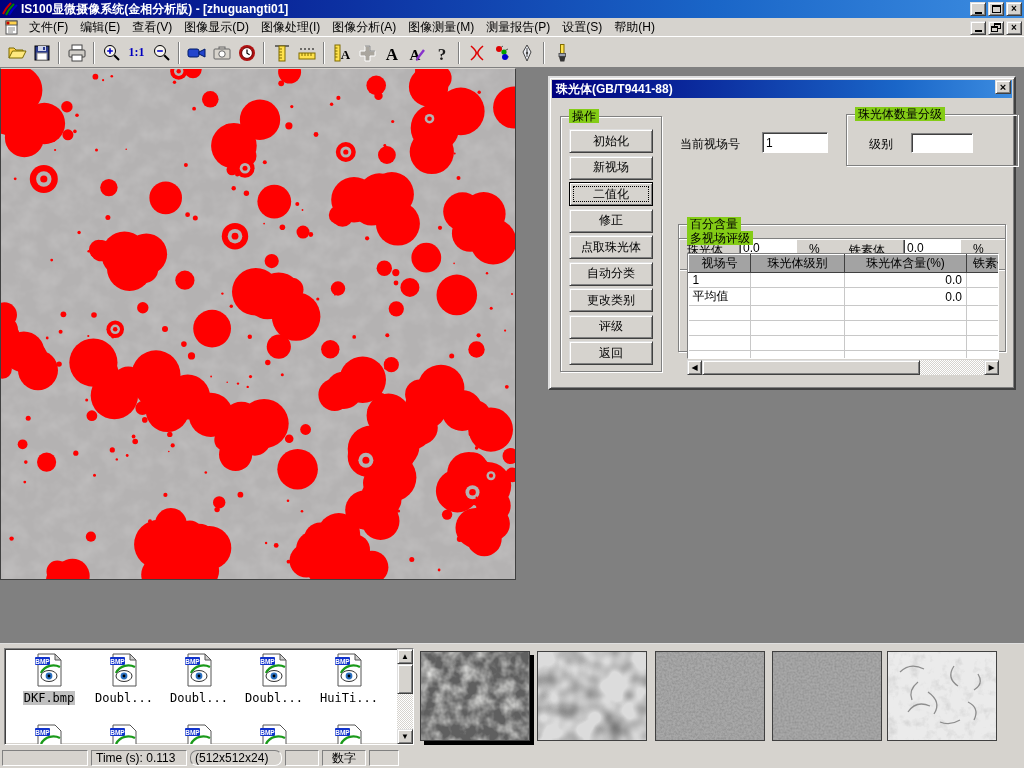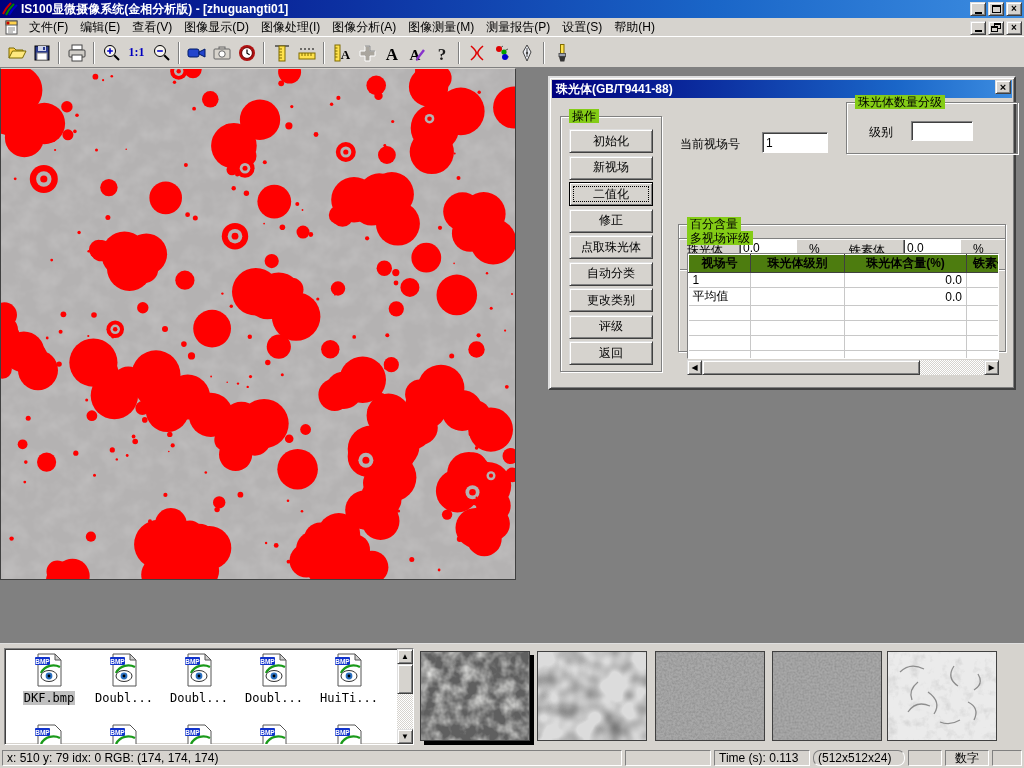--- a/index.html
+++ b/index.html
@@ -61,22 +61,22 @@
   .ops-buttons { position:absolute; inset:12px 8px 8px 8px; display:flex; flex-direction:column; align-items:center; }
   .ops-buttons .btn { width:84px; height:24px; margin-bottom:2.5px; flex:none; }
   .field { background:#fff; border:1px solid; border-color:#808080 #fff #fff #808080;
            box-shadow: inset 1px 1px 0 #404040; font:12px "Liberation Sans",sans-serif; padding:1px 3px; }
   .dlabel { position:absolute; white-space:nowrap; }
 
   
   .grid-wrap { position:absolute; left:8px; top:14px; width:312px; height:106px; overflow:hidden;
                border:1px solid; border-color:#808080 #fff #fff #808080; background:#fff; }
   table.grid { border-collapse:collapse; table-layout:fixed; width:340px; }
-  table.grid th { background:#4d7c0f; border:1px solid; border-color:#fff #404040 #404040 #fff;
-                  font-weight:bold; height:18px; padding:0 6px; overflow:hidden; white-space:nowrap; }
+  table.grid th { background:#a3a3a3; border:1px solid; border-color:#fff #404040 #404040 #fff;
+                  font-weight:normal; height:18px; padding:0 6px; overflow:hidden; white-space:nowrap; }
   table.grid td { border-right:1px solid #c8c8c8; border-bottom:1px solid #c8c8c8; height:15px;
                   padding:0 4px; overflow:hidden; white-space:nowrap; }
   td.num { text-align:right; padding-right:14px; }
 
   
   .hscroll { position:absolute; display:flex; height:15px; background:#d6d3ce;
              background-image:repeating-conic-gradient(#fff 0 25%, #d6d3ce 0 50%); background-size:2px 2px; }
   .sb-btn { width:15px; height:15px; font-size:8px; line-height:1; display:flex; align-items:center; justify-content:center; flex:none; }
   .sb-thumb { height:15px; flex:none; }
   .vscroll { position:absolute; width:16px; display:flex; flex-direction:column; background:#d6d3ce;
@@ -813,21 +813,21 @@
           </div>
         <div class="btn">
             <span>返回</span>
           </div>
       </div>
     </div>
 
     <span class="dlabel" style="left:130px; top:58px;">当前视场号</span>
     <input class="field" style="position: absolute; left: 212px; top: 54px; width: 66px; height: 21px;" value="1">
 
-    <div class="groupbox" style="left:296px; top:24px; width:172px; height:52px;">
+    <div class="groupbox" style="left:296px; top:36px; width:172px; height:52px;">
       <span class="legend">珠光体数量分级</span>
       <span class="dlabel" style="left:22px; top:21px;font-family:Liberation Mono, monospace;">级别</span>
       <input class="field" style="position: absolute; left: 64px; top: 18px; width: 62px; height: 20px;" value="">
     </div>
 
     <div class="groupbox" style="left:128px; top:102px; width:328px; height:46px;margin-top:44px;">
       <span class="legend">百分含量</span>
       <span class="dlabel" style="left:8px; top:17px;">珠光体</span>
       <input class="field" style="position: absolute; left: 60px; top: 13px; width: 58px; height: 20px;" value="0.0">
       <span class="dlabel" style="left:130px; top:17px;">%</span>
@@ -1066,23 +1066,20 @@
           <path d="M20 60 q8 -12 22 -6"></path>
           <path d="M52 70 q10 4 20 -2"></path>
         <path d="M90 22 q6 10 -4 16"></path>
           <path d="M30 30 q-10 8 -6 18"></path>
       </g>
     </svg>
   </div>
 </div>
 
 <div class="status">
-  <div class="sp" style="flex:1;">
-    <span>x: 510 y: 79 idx: 0 RGB: (174, 174, 174)</span>
-  </div>
   <div class="sp" style="width:86px;"></div>
   <div class="sp" style="width:96px;">
     <span>Time (s): 0.113</span>
   </div>
   <div class="sp" style="width:92px;border-radius:7px;">
     <span>(512x512x24)</span>
   </div>
   <div class="sp" style="width:34px;"></div>
   <div class="sp" style="width:44px; justify-content:center;">
     <span>数字</span>

